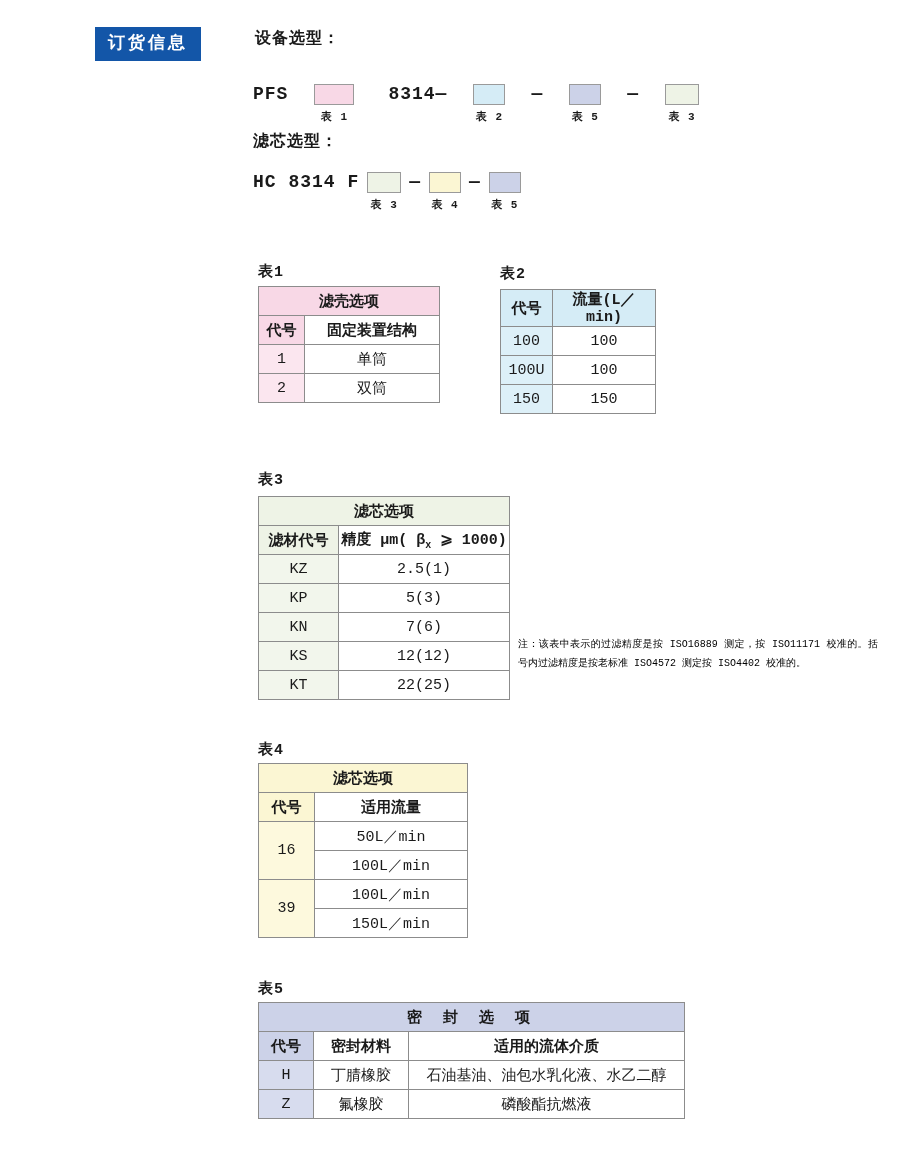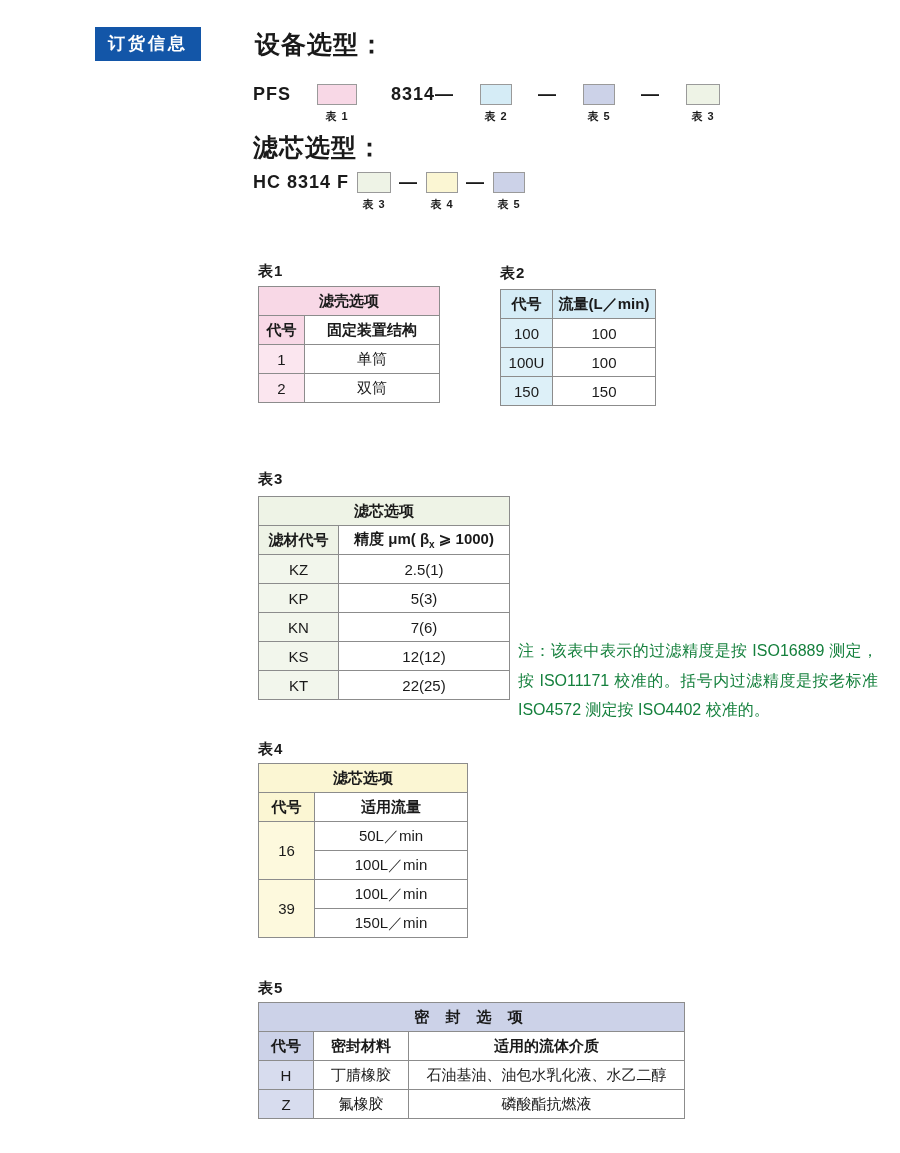--- a/index.html
+++ b/index.html
@@ -1,26 +1,26 @@
 <!DOCTYPE html>
 <html style="--badge: #1356a8; --pink: #f8d8e6; --pinkl: #fbe6ef; --blue: #d5ecf6; --bluel: #ddf0f8; --green: #eef3e6; --greenl: #f2f6ec; --yellow: #fbf6d3; --yellowl: #fdf9dd; --lav: #ccd2e8; --lavl: #d7dcee; --border: #8c8c8c;"><head>
 <meta charset="utf-8">
 <style>
   html,body{margin:0;padding:0;background:#ffffff;}
   .page{position:relative;width:900px;height:1153px;background:#ffffff;overflow:hidden;
-        font-family:Liberation Sans, sans-serif;color:#1a1a1a;}
+        font-family:Liberation Mono, monospace;color:#1a1a1a;}
   .abs{position:absolute;}
 
   
   .badge{left:95px;top:27px;width:106px;height:34px;background:var(--badge);
          color:#ffffff;font-size:17px;font-weight:bold;letter-spacing:3px;
          text-align:center;line-height:34px;}
 
   
-  .h1{font-size:25px;font-weight:bold;letter-spacing:1px;}
+  .h1{font-size:16px;font-weight:bold;letter-spacing:1px;}
 
   
   .formula{display:flex;align-items:flex-start;gap:26px;}
   .ftext{font-size:18px;font-weight:600;line-height:21px;letter-spacing:1px;white-space:pre;}
   .dash{font-weight:bold;}
   .slot{display:flex;flex-direction:column;align-items:center;text-align:center;}
   .fbox{width:30px;height:19px;border:1px solid #9a9a9a;}
   .fbox.w1{width:38px;}
   .fbox.w2{width:32px;}
   .flabel{font-size:11px;font-weight:bold;margin-top:4px;letter-spacing:1px;white-space:pre;}
@@ -33,21 +33,21 @@
   td.th{font-weight:bold;}
   .bg-pink{background:var(--pink);}   .bg-pinkl{background:var(--pinkl);}
   .bg-blue{background:var(--blue);}   .bg-bluel{background:var(--bluel);}
   .bg-green{background:var(--green);} .bg-greenl{background:var(--greenl);margin-top:8px;}
   .bg-yel{background:var(--yellow);}  .bg-yell{background:var(--yellowl);}
   .bg-lav{background:var(--lav);}     .bg-lavl{background:var(--lavl);}
   .wide{letter-spacing:6px;}
   sub{font-size:10px;}
 
   
-  .note{font-size:16px;line-height:1.85;color:#15803d;text-align:justify;}
+  .note{font-size:10px;line-height:1.85;color:#000000;text-align:justify;}
 </style>
 </head>
 <body>
 
 <div class="page">
 
   <div class="badge abs">订货信息</div>
 
   <div class="h1 abs" style="left:255px;top:28px">设备选型：</div>
 

